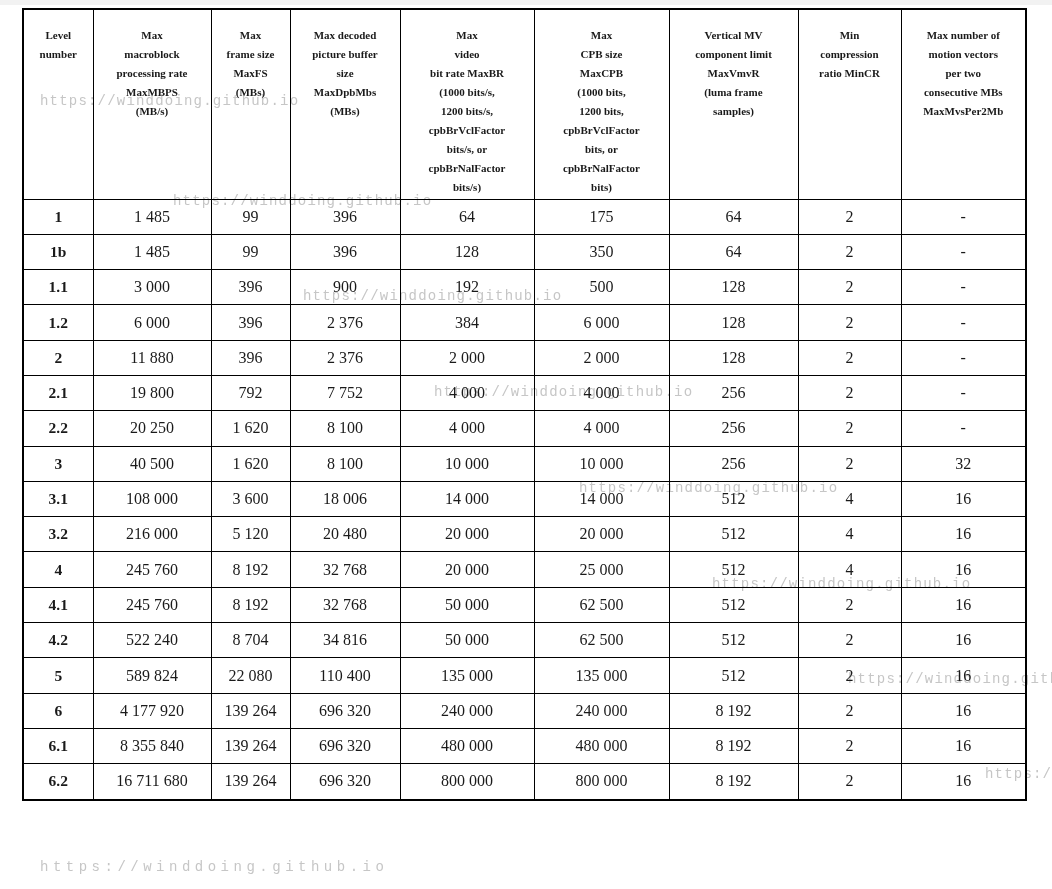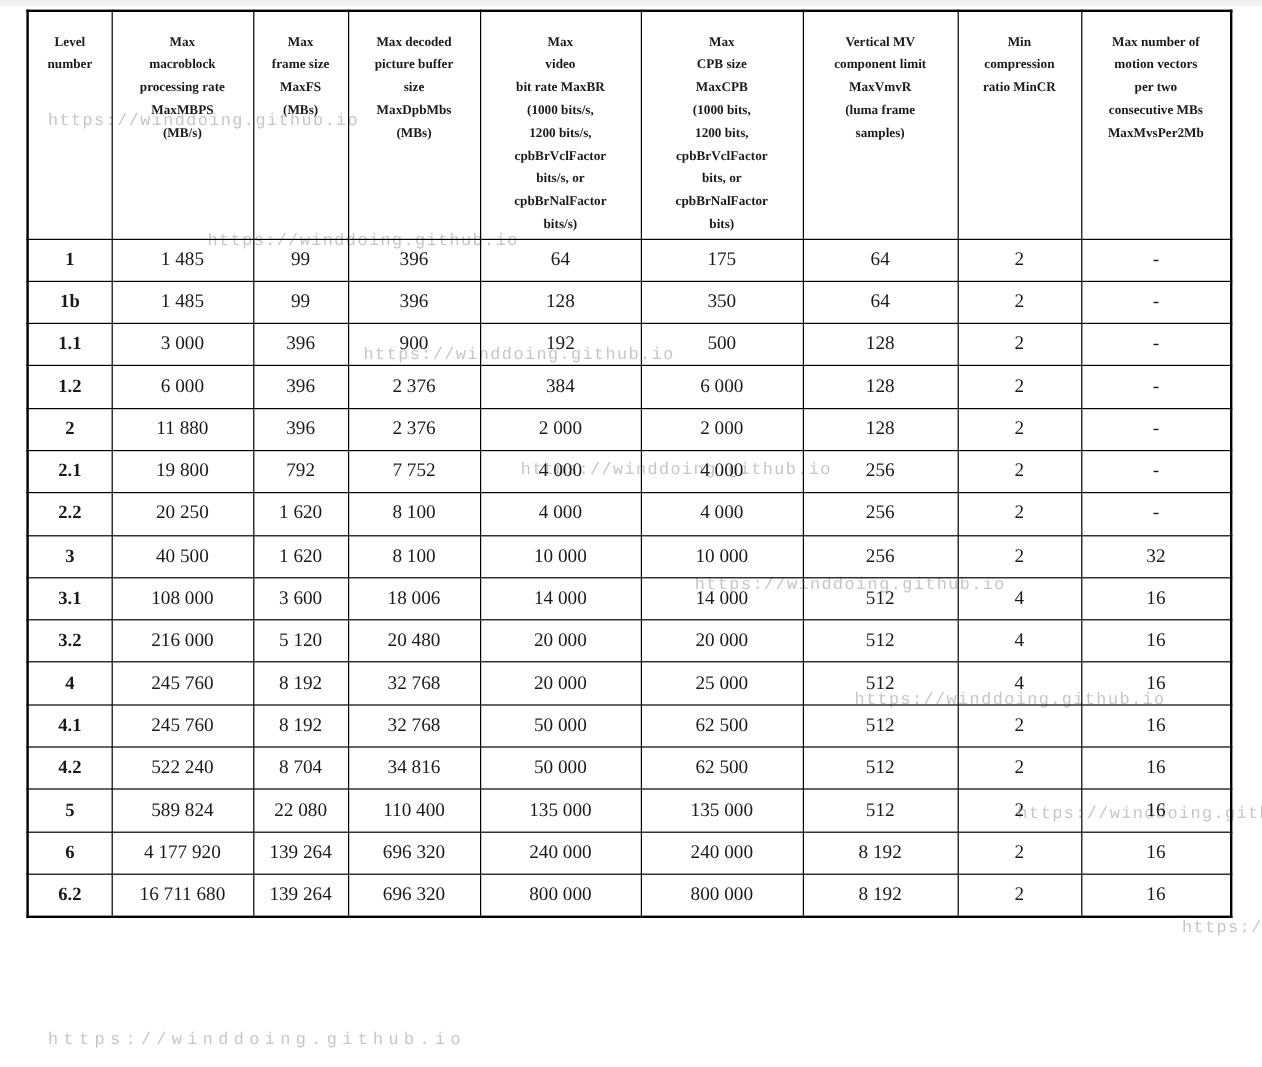--- a/index.html
+++ b/index.html
@@ -322,20 +322,31 @@
           <td>4 177 920</td>
           <td>139 264</td>
           <td>696 320</td>
           <td>240 000</td>
           <td>240 000</td>
           <td>8 192</td>
           <td>2</td>
           <td>16</td>
         </tr>
         <tr>
+          <td class="level">6.1</td>
+          <td>8 355 840</td>
+          <td>139 264</td>
+          <td>696 320</td>
+          <td>480 000</td>
+          <td>480 000</td>
+          <td>8 192</td>
+          <td>2</td>
+          <td>16</td>
+        </tr>
+        <tr>
           <td class="level">6.2</td>
           <td>16 711 680</td>
           <td>139 264</td>
           <td>696 320</td>
           <td>800 000</td>
           <td>800 000</td>
           <td>8 192</td>
           <td>2</td>
           <td>16</td>
         </tr>

